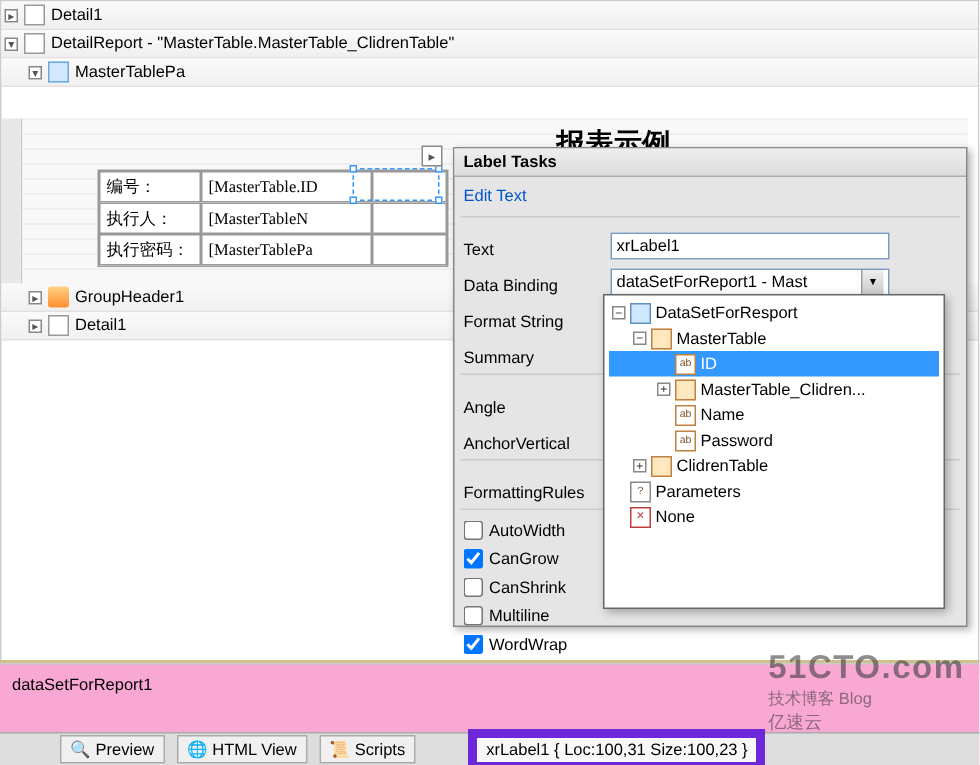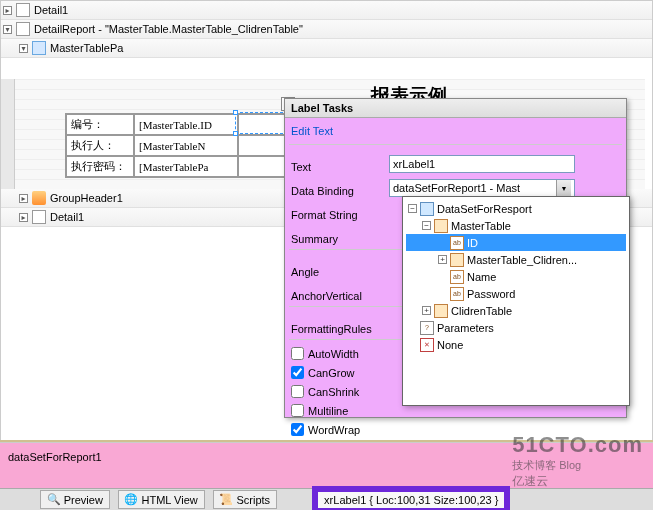--- a/index.html
+++ b/index.html
@@ -11,27 +11,27 @@
 .ico{width:14px;height:14px;margin-right:4px;display:inline-block}
 .ico.detail{background:#fff;border:1px solid #999}
 .ico.report{background:#d4e8ff;border:1px solid #6aa8e0}
 .ico.header{background:linear-gradient(#ffd080,#ff9030);border-radius:2px}
 .design-area{position:absolute;left:14px;top:78px;width:630px;height:120px;background:repeating-linear-gradient(0deg,#f8f8f8,#f8f8f8 9px,#eee 9px,#eee 10px),repeating-linear-gradient(90deg,#f8f8f8,#f8f8f8 9px,#eee 9px,#eee 10px)}
 .title-lbl{position:absolute;left:370px;top:82px;font-size:19px;font-weight:bold;font-family:Liberation Mono, monospace}
 .grid{position:absolute;left:64px;top:112px;border:1px solid #999}
 .grid-row{display:flex}
 .grid-cell{border:1px solid #999;height:21px;padding:2px 4px;display:flex;align-items:center;background:#fff;font-family:SimSun}
 .c1{width:68px}
-.c2{width:104px}
+.c2{width:114px}
 .c3{width:50px}
 .sel{border:1px dashed #3399ff;position:absolute;left:234px;top:111px;width:58px;height:22px}
 .handle{position:absolute;width:5px;height:5px;background:#fff;border:1px solid #3399ff}
 .smart{position:absolute;width:14px;height:14px;border:1px solid #888;background:#fff;display:flex;align-items:center;justify-content:center;left:280px;top:96px}
 .smart::before{content:"▸";font-size:9px;color:#555}
-.popup{position:absolute;left:284px;top:98px;width:343px;height:320px;background:#f0abfc;border:1px solid #888;box-shadow:2px 2px 5px rgba(0,0,0,0.3)}
+.popup{position:absolute;left:302px;top:98px;width:343px;height:320px;background:#e5e5e5;border:1px solid #888;box-shadow:2px 2px 5px rgba(0,0,0,0.3)}
 .popup-hdr{background:linear-gradient(#eee,#ddd);padding:3px 6px;border-bottom:1px solid #aaa;font-weight:bold}
 .popup-body{padding:4px}
 .link{color:#0055cc;padding:3px 2px;cursor:pointer}
 .prop-row{display:flex;align-items:flex-end;height:24px}
 .prop-lbl{width:100px;padding-left:2px}
 .prop-val input,.prop-val .combo{width:186px;height:18px;border:1px solid #7a9ac0;padding:1px 3px;font-size:11px;background:#fff}
 .combo{display:flex;align-items:center;justify-content:space-between}
 .combo-btn{width:15px;height:16px;background:linear-gradient(#eee,#ccc);border-left:1px solid #999;display:flex;align-items:center;justify-content:center;font-size:7px}
 .chk-row{display:flex;align-items:center;height:19px;padding-left:2px}
 .chk-row input{margin-right:4px}

